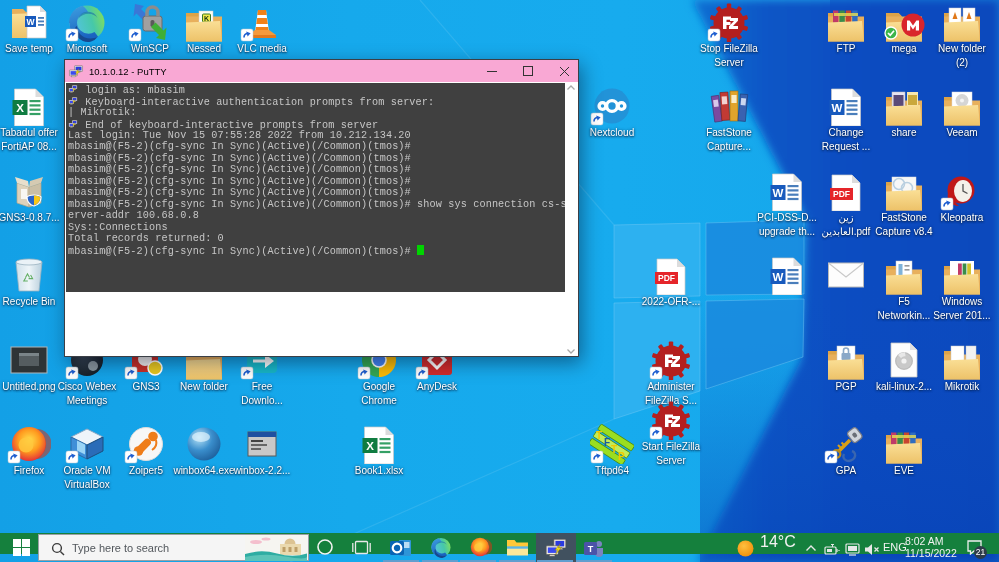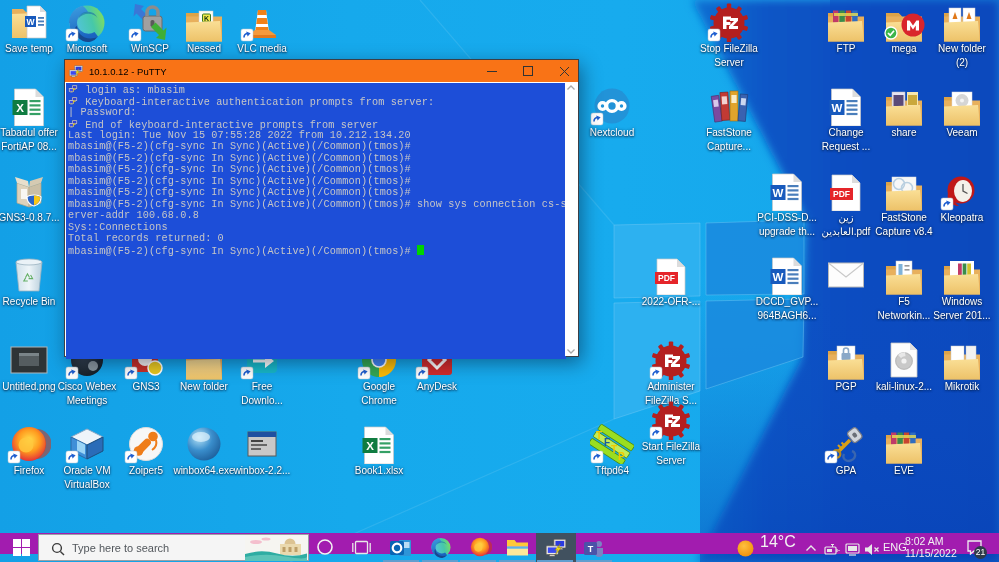--- a/index.html
+++ b/index.html
@@ -1,28 +1,28 @@
 <!DOCTYPE html>
 <html><head><meta charset="utf-8"><style>*{margin:0;padding:0;box-sizing:border-box}
 html,body{width:999px;height:562px;overflow:hidden}
 body{position:relative;font-family:"Liberation Sans",sans-serif;background:#149fe6}
 #bg{position:absolute;left:0;top:0}
 .di{position:absolute;width:90px;text-align:center}
 .ic{height:40px;display:flex;align-items:flex-end;justify-content:center}
 .lb{margin-top:0;font-size:10px;line-height:13.5px;color:#fff;text-shadow:0 1px 2px rgba(10,30,60,.9),0 0 3px rgba(10,30,60,.55)}
 #win{position:absolute;left:64px;top:59px;width:515px;height:298px;background:#fff;border:1px solid #3b3f46;box-shadow:3px 6px 18px rgba(0,0,20,.42)}
-#wtb{height:22px;background:#f97316;position:relative;display:flex}
+#wtb{height:22px;background:#f9a8d4;position:relative;display:flex}
 #wtitle{font-size:9.5px;color:#000;margin:6px 0 0 5px;flex:1}
 #wbtns{position:absolute;right:0;top:0}
-#wterm{position:absolute;left:1px;top:23px;width:500px;height:276px;background:#1d4ed8;overflow:hidden}
+#wterm{position:absolute;left:1px;top:23px;width:500px;height:209px;background:#404040;overflow:hidden}
 .tl{position:absolute;left:2px;white-space:pre;font-family:"Liberation Mono",monospace;font-size:10.2px;letter-spacing:.12px;line-height:11px;color:#c6c6c6}
 .tl svg{vertical-align:-1px;margin-right:1px}
 .cur{display:inline-block;width:6.5px;height:10px;background:#00d400;vertical-align:-1.5px}
 #wsb{position:absolute;right:1px;top:23px;width:12px;height:273px;background:#fff;display:flex;flex-direction:column;justify-content:space-between}
-#bar{position:absolute;left:0;top:533px;width:999px;height:21px;background:#a21caf}
+#bar{position:absolute;left:0;top:533px;width:999px;height:21px;background:#15803d}
 #search{position:absolute;left:38px;top:1px;width:271px;height:27px;background:#f5f5f5;border:1px solid #9aa0a6}
 #stext{position:absolute;left:33px;top:7px;font-size:11px;color:#52575c}
 .ul{position:absolute;top:27px;width:36px;height:2px;background:#619ecf}
 #pslot{position:absolute;left:536px;top:0;width:40px;height:29px;background:#41515f}
 .trt{position:absolute;color:#f2f2f2;font-size:11px}
 #clock{position:absolute;left:905px;top:2px;width:60px;color:#f2f2f2;font-size:10.5px;line-height:12px;}
 #badge{position:absolute;left:974px;top:13px;width:13px;height:13px;border-radius:50%;background:#2d3b49;color:#fff;font-size:8.5px;text-align:center;line-height:13px}
 </style></head>
 <body>
 <svg id="bg" width="999" height="562" viewBox="0 0 999 562">
@@ -464,21 +464,20 @@
         <path d="M7.5 3 h21 l8 8 v29 h-29 z" fill="#fff" stroke="#c9c9c9" stroke-width=".7"></path>
         <path d="M28.5 3 l8 8 h-8 z" fill="#dcdcdc"></path>
         <rect x="22.5" y="14.0" width="11" height="2.2" fill="#4a7ebb"></rect>
         <rect x="22.5" y="18.3" width="11" height="2.2" fill="#4a7ebb"></rect>
         <rect x="22.5" y="22.6" width="11" height="2.2" fill="#4a7ebb"></rect>
         <rect x="22.5" y="26.9" width="11" height="2.2" fill="#4a7ebb"></rect>
         <rect x="5.5" y="14" width="15" height="15" fill="#185abd"></rect>
         <text x="13.0" y="25.6" font-size="11.5" font-weight="bold" text-anchor="middle" fill="#fff" font-family="Liberation Sans">W</text>
       </svg>
     </div>
-    <div class="lb">DCCD_GVP...<br>964BAGH6...</div>
   </div>
 <div class="di" style="left:801px;top:255px">
     <div class="ic">
       <svg width="44" height="40" viewBox="0 0 44 40">
         <rect x="4.5" y="8" width="35" height="24" fill="#fdfdfd" stroke="#b9b9b9" stroke-width="1"></rect>
         <path d="M4.5 8 L22 22 L39.5 8" fill="none" stroke="#c9c9c9" stroke-width="1.2"></path>
       </svg>
     </div>
   </div>
 <div class="di" style="left:859px;top:255px">
@@ -898,21 +897,21 @@
           <g transform="translate(0,0) scale(1.0,1.0)">
             <rect x="18" y="4" width="22" height="16" rx="1.5" fill="#e8e4da" stroke="#555" stroke-width="1.2"></rect>
             <rect x="21" y="7" width="16" height="10" fill="#2a3ae0"></rect>
             <rect x="24" y="20" width="10" height="3" fill="#c8c4ba" stroke="#555" stroke-width=".8"></rect>
             <rect x="4" y="16" width="22" height="16" rx="1.5" fill="#f0ece2" stroke="#555" stroke-width="1.2"></rect>
             <rect x="7" y="19" width="16" height="10" fill="#3a4af0"></rect>
             <rect x="10" y="32" width="10" height="3" fill="#d8d4ca" stroke="#555" stroke-width=".8"></rect>
             <path d="M30 12 L20 24 l5 -1 -4 9 11 -13 -5.5 1 z" fill="#f8e018" stroke="#7a6a00" stroke-width=".7"></path>
           </g>
         </svg> Keyboard-interactive authentication prompts from server:</div>
-<div class="tl" style="top:24.10px">| Password:</div>
+<div class="tl" style="top:24.10px">| Mikrotik:</div>
 <div class="tl" style="top:35.55px"><svg width="10" height="10" viewBox="0 0 44 40" style="vertical-align:-1px">
           <g transform="translate(0,0) scale(1.0,1.0)">
             <rect x="18" y="4" width="22" height="16" rx="1.5" fill="#e8e4da" stroke="#555" stroke-width="1.2"></rect>
             <rect x="21" y="7" width="16" height="10" fill="#2a3ae0"></rect>
             <rect x="24" y="20" width="10" height="3" fill="#c8c4ba" stroke="#555" stroke-width=".8"></rect>
             <rect x="4" y="16" width="22" height="16" rx="1.5" fill="#f0ece2" stroke="#555" stroke-width="1.2"></rect>
             <rect x="7" y="19" width="16" height="10" fill="#3a4af0"></rect>
             <rect x="10" y="32" width="10" height="3" fill="#d8d4ca" stroke="#555" stroke-width=".8"></rect>
             <path d="M30 12 L20 24 l5 -1 -4 9 11 -13 -5.5 1 z" fill="#f8e018" stroke="#7a6a00" stroke-width=".7"></path>
           </g>

